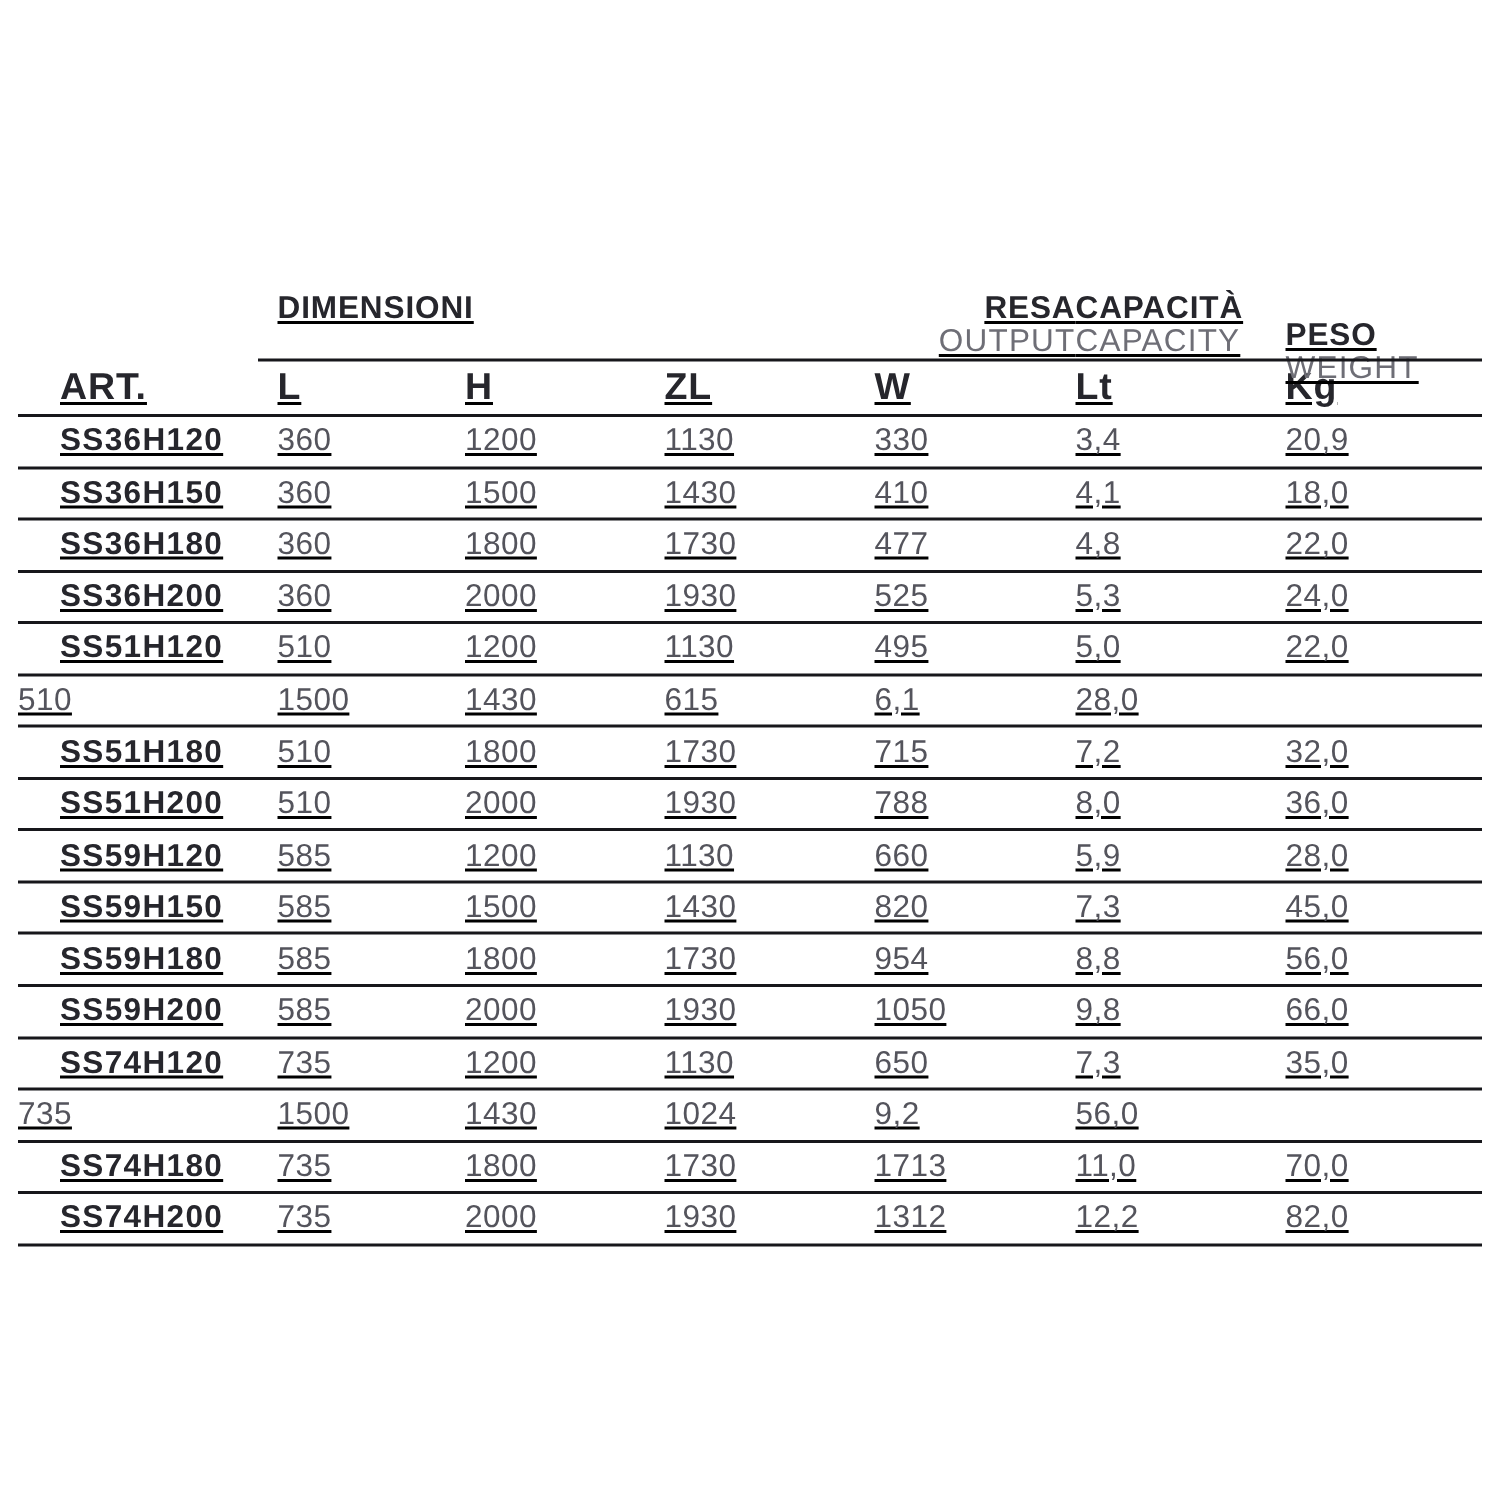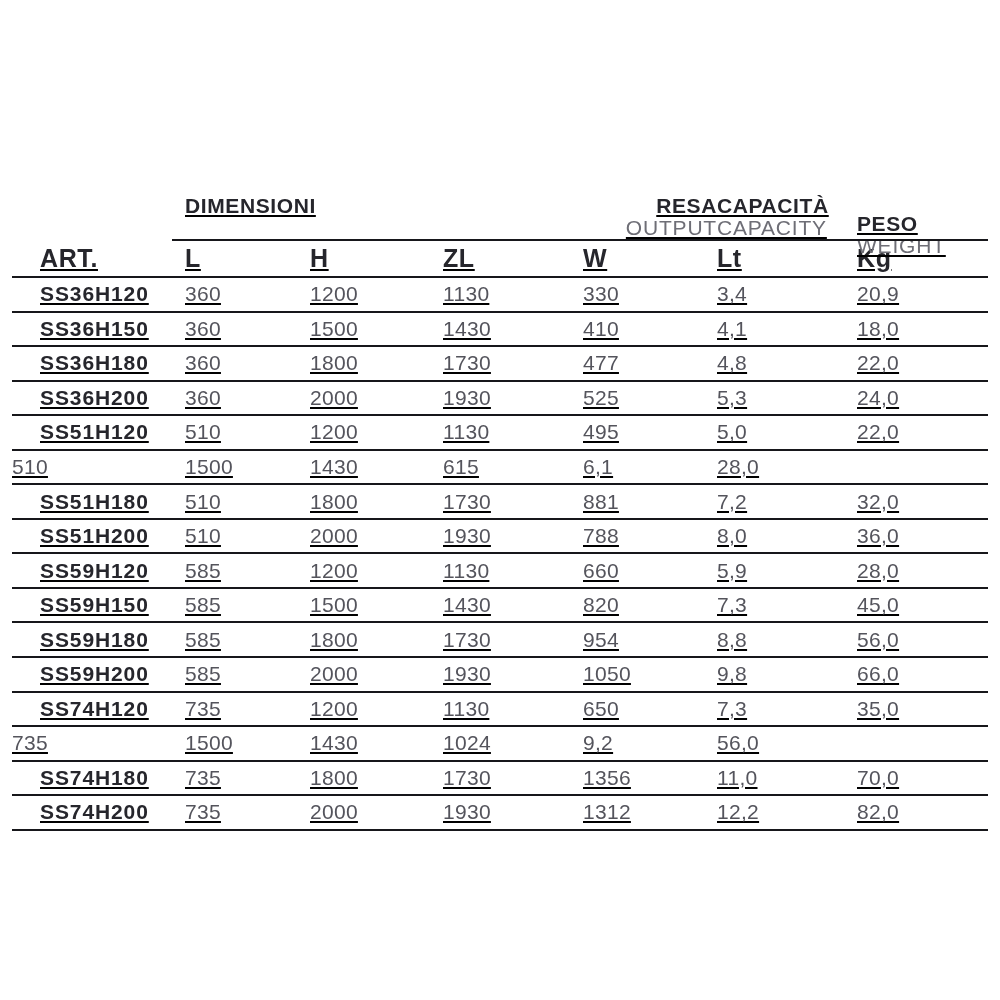--- a/index.html
+++ b/index.html
@@ -124,21 +124,21 @@
     <div class="tcell">1430</div>
     <div class="tcell">615</div>
     <div class="tcell">6,1</div>
     <div class="tcell">28,0</div>
   </div>
         <div class="grid-row trow">
     <div class="tcell art">SS51H180</div>
     <div class="tcell">510</div>
     <div class="tcell">1800</div>
     <div class="tcell">1730</div>
-    <div class="tcell">881</div>
+    <div class="tcell">715</div>
     <div class="tcell">7,2</div>
     <div class="tcell">32,0</div>
   </div>
         <div class="grid-row trow">
     <div class="tcell art">SS51H200</div>
     <div class="tcell">510</div>
     <div class="tcell">2000</div>
     <div class="tcell">1930</div>
     <div class="tcell">788</div>
     <div class="tcell">8,0</div>
@@ -195,21 +195,21 @@
     <div class="tcell">1430</div>
     <div class="tcell">1024</div>
     <div class="tcell">9,2</div>
     <div class="tcell">56,0</div>
   </div>
         <div class="grid-row trow">
     <div class="tcell art">SS74H180</div>
     <div class="tcell">735</div>
     <div class="tcell">1800</div>
     <div class="tcell">1730</div>
-    <div class="tcell">1356</div>
+    <div class="tcell">1713</div>
     <div class="tcell">11,0</div>
     <div class="tcell">70,0</div>
   </div>
         <div class="grid-row trow">
     <div class="tcell art">SS74H200</div>
     <div class="tcell">735</div>
     <div class="tcell">2000</div>
     <div class="tcell">1930</div>
     <div class="tcell">1312</div>
     <div class="tcell">12,2</div>

